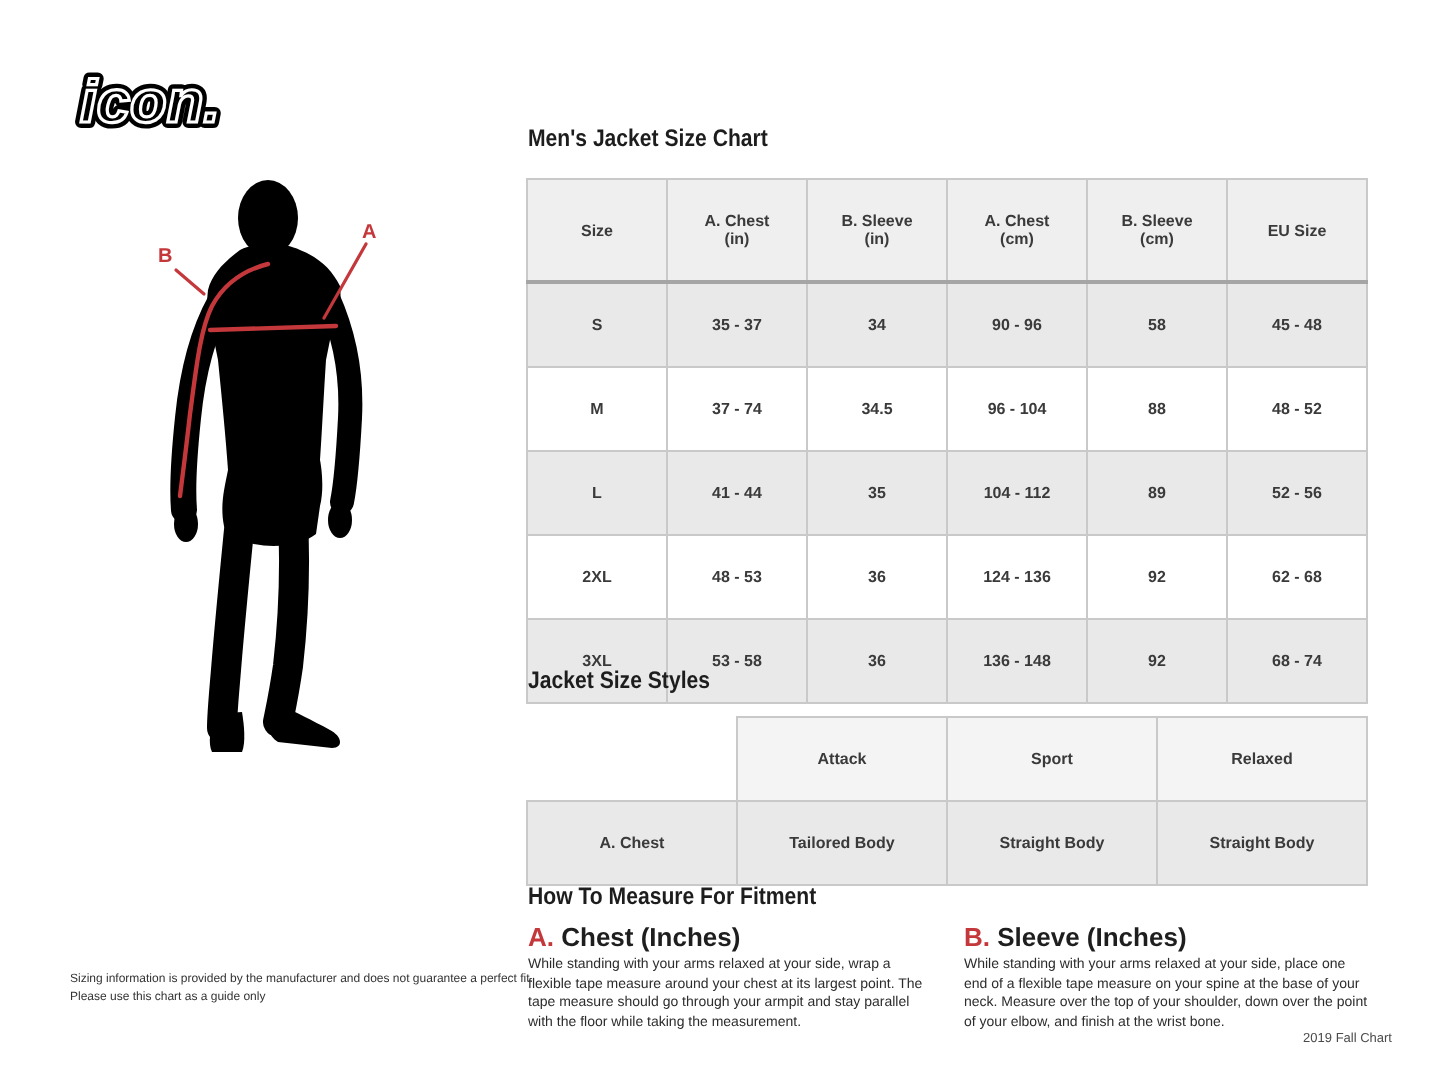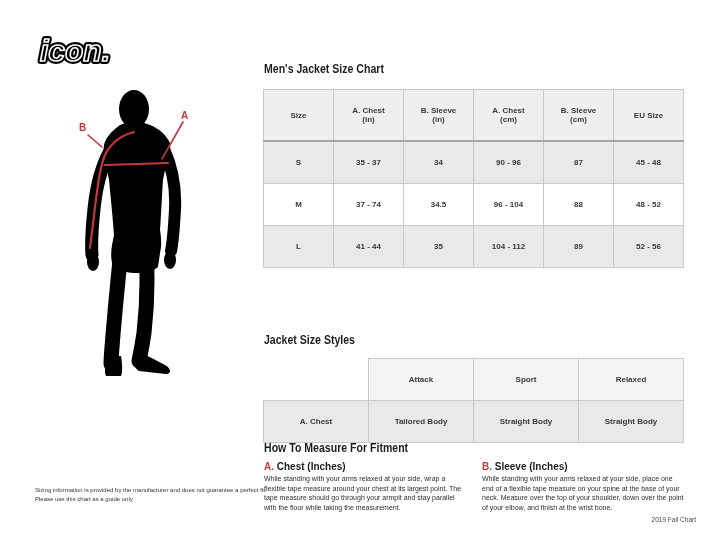--- a/index.html
+++ b/index.html
@@ -39,21 +39,21 @@
 
   #styles-table { left:263px; top:358px; }
   #styles-table th, #styles-table td { height:17px; }
   #styles-table thead th { background:#f4f4f4; }
   #styles-table thead th:first-child { border:none; background:transparent; }
   #styles-table tbody tr:nth-child(odd) td { background:var(--row-alt); }
 
   
   #measure-cols { left:264px; top:461px; width:422px; display:flex; gap:14px; }
   .measure-col { width:204px; }
-  .measure-label { font-size:10px; font-weight:bold; color:#1e1e1e; margin-bottom:2px; }
+  .measure-label { font-size:13px; font-weight:bold; color:#1e1e1e; margin-bottom:2px; }
   .measure-label .prefix { color:var(--accent); }
   .measure-body { font-size:7px; line-height:9.6px; color:#2c2c2c; }
 
   
   #disclaimer { left:35px; top:486px; width:240px; font-size:6px; line-height:9px; color:#333; }
   #chart-version { right:24px; top:516px; font-size:6.5px; color:#4a4a4a; }
 
   svg text { font-family:"Liberation Sans", sans-serif; }
 </style>
 </head>
@@ -114,38 +114,54 @@
         <th>B. Sleeve (cm)</th>
         <th>EU Size</th>
       </tr>
     </thead>
     <tbody>
       <tr>
         <td>S</td>
         <td>35 - 37</td>
         <td>34</td>
         <td>90 - 96</td>
-        <td>87</td>
+        <td>58</td>
         <td>45 - 48</td>
       </tr>
       <tr>
         <td>M</td>
         <td>37 - 74</td>
         <td>34.5</td>
         <td>96 - 104</td>
         <td>88</td>
         <td>48 - 52</td>
       </tr>
       <tr>
         <td>L</td>
         <td>41 - 44</td>
         <td>35</td>
         <td>104 - 112</td>
         <td>89</td>
         <td>52 - 56</td>
+      </tr>
+      <tr>
+        <td>2XL</td>
+        <td>48 - 53</td>
+        <td>36</td>
+        <td>124 - 136</td>
+        <td>92</td>
+        <td>62 - 68</td>
+      </tr>
+      <tr>
+        <td>3XL</td>
+        <td>53 - 58</td>
+        <td>36</td>
+        <td>136 - 148</td>
+        <td>92</td>
+        <td>68 - 74</td>
       </tr>
     </tbody>
   </table>
 
 <div id="styles-title" class="abs section-title">Jacket Size Styles</div>
 <table id="styles-table" class="abs">
     <thead>
       <tr>
         <th></th>
         <th>Attack</th>

